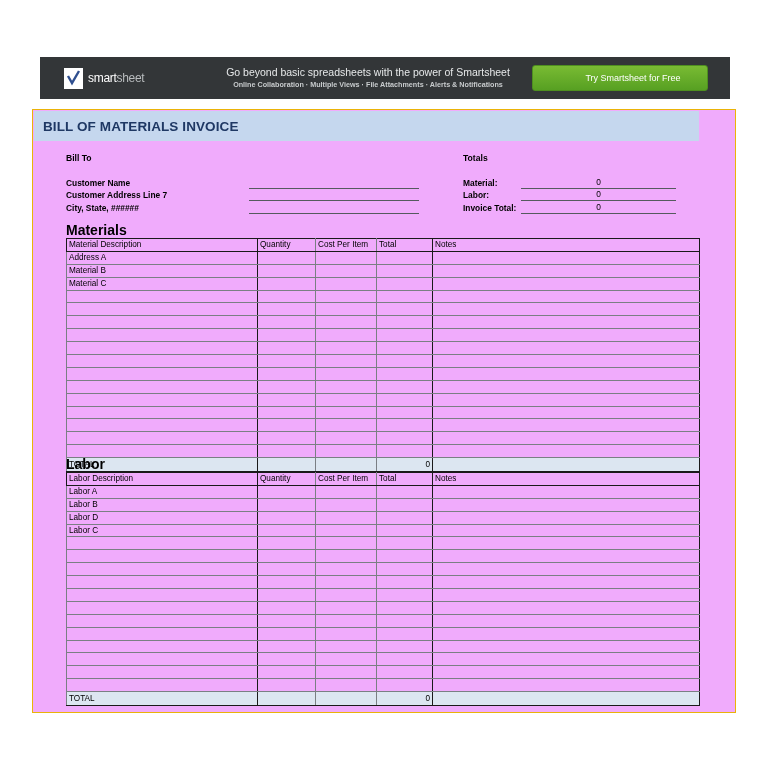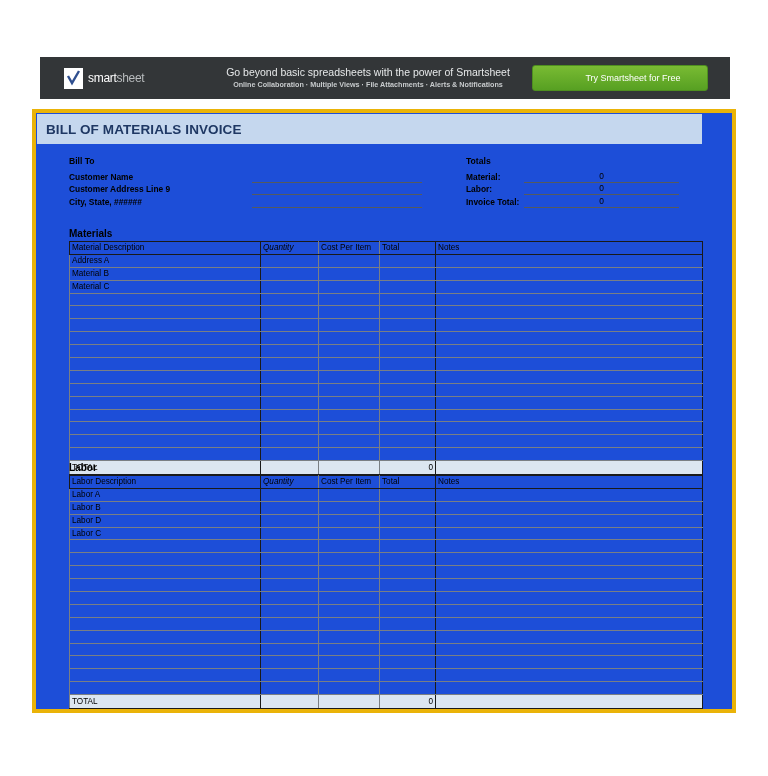--- a/index.html
+++ b/index.html
@@ -82,22 +82,22 @@
     padding-left: 26px;
   }
 
   
   .page-frame {
     position: absolute;
     left: 32px;
     top: 109px;
     width: 704px;
     height: 604px;
-    background: #1d4ed8;
-    border: 4px solid #eab308;
+    background: #f0abfc;
+    border: 1px solid #eab308;
     box-sizing: border-box;
   }
 
   .doc-title-bar {
     position: absolute;
     left: 1px;
     top: 1px;
     width: 665px;
     height: 30px;
     background: #c5d7ee;
@@ -127,21 +127,21 @@
     top: 12px;
     width: 100%;
     height: 58px;
   }
   .bill-to-block { position: absolute; left: 33px; top: 0; width: 390px; }
   .totals-block  { position: absolute; left: 430px; top: 0; width: 260px; }
 
   .block-heading {
     font-size: 8.6px;
     font-weight: bold;
-    margin-bottom: 3px;
+    margin-bottom: 12px;
     line-height: 11px;
   }
   .field-line {
     display: flex;
     align-items: flex-end;
     height: 12.6px;
   }
   .field-label {
     font-size: 8.4px;
     line-height: 11px;
@@ -163,21 +163,21 @@
     font-size: 8.4px;
     line-height: 11px;
   }
 
   
   .table-section { position: absolute; left: 33px; width: 618px; }
   .table-section.materials { top: 84px; }
   .table-section.labor     { top: 318px; }
 
   .section-label {
-    font-size: 10px;
+    font-size: 14px;
     font-weight: bold;
     line-height: 11px;
     margin-bottom: 2px;
   }
 
   table.grid {
     border-collapse: collapse;
     table-layout: fixed;
     width: 618px;
     border: 1.2px solid #1a1a1a;
@@ -191,21 +191,21 @@
     color: #000;
     overflow: hidden;
     white-space: nowrap;
   }
   table.grid tr.head td {
     border-bottom: 1.2px solid #1a1a1a;
     border-top: 1.2px solid #1a1a1a;
   }
   table.grid tr.head td:first-child { border-left: 1.2px solid #1a1a1a; }
   table.grid td.c-desc  { width: 188px; }
-  table.grid td.c-qty   { width: 55px; font-style: italic; }
+  table.grid td.c-qty   { width: 55px; }
   table.grid td.c-cost  { width: 58px; }
   table.grid td.c-total { width: 53px; }
   table.grid td.c-notes { width: 264px; }
 
   table.grid tr.total-row td {
     background: #dce6f1;
     border-top: 1.2px solid #1a1a1a;
     border-bottom: 1.2px solid #1a1a1a;
     height: 12.4px;
   }
@@ -250,21 +250,21 @@
 
     <div class="info-row">
 
       <div class="bill-to-block">
         <div class="block-heading">Bill To</div>
         <div class="field-line">
           <span class="field-label">Customer Name</span>
           <span class="field-rule"></span>
         </div>
         <div class="field-line">
-          <span class="field-label">Customer Address Line 9</span>
+          <span class="field-label">Customer Address Line 7</span>
           <span class="field-rule"></span>
         </div>
         <div class="field-line">
           <span class="field-label">City, State, ######</span>
           <span class="field-rule"></span>
         </div>
       </div>
 
       <div class="totals-block">
         <div class="block-heading">Totals</div>

